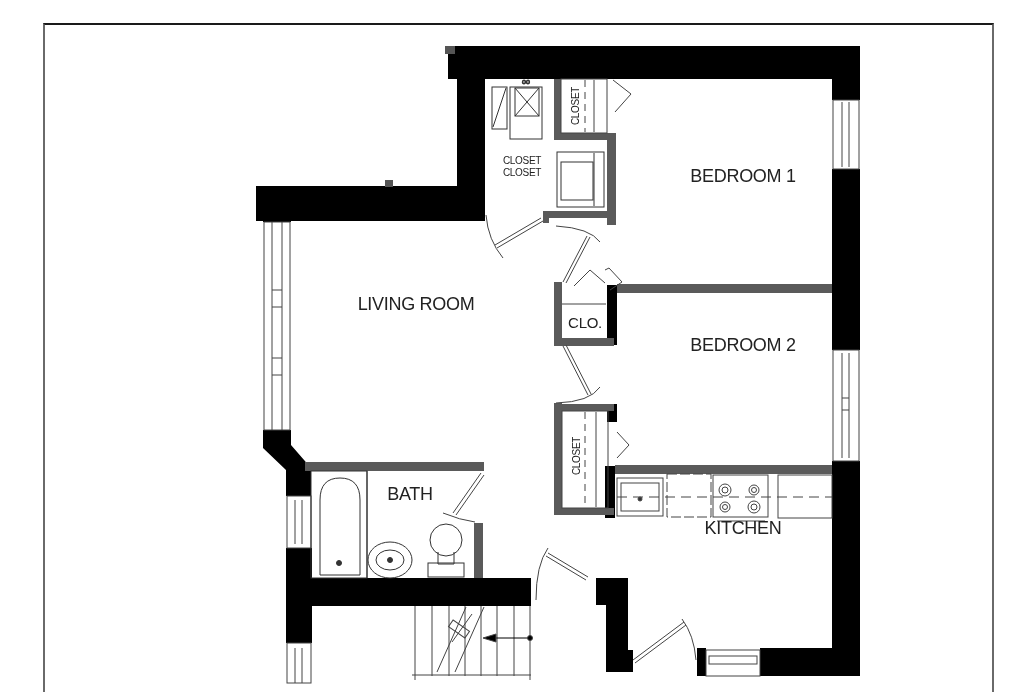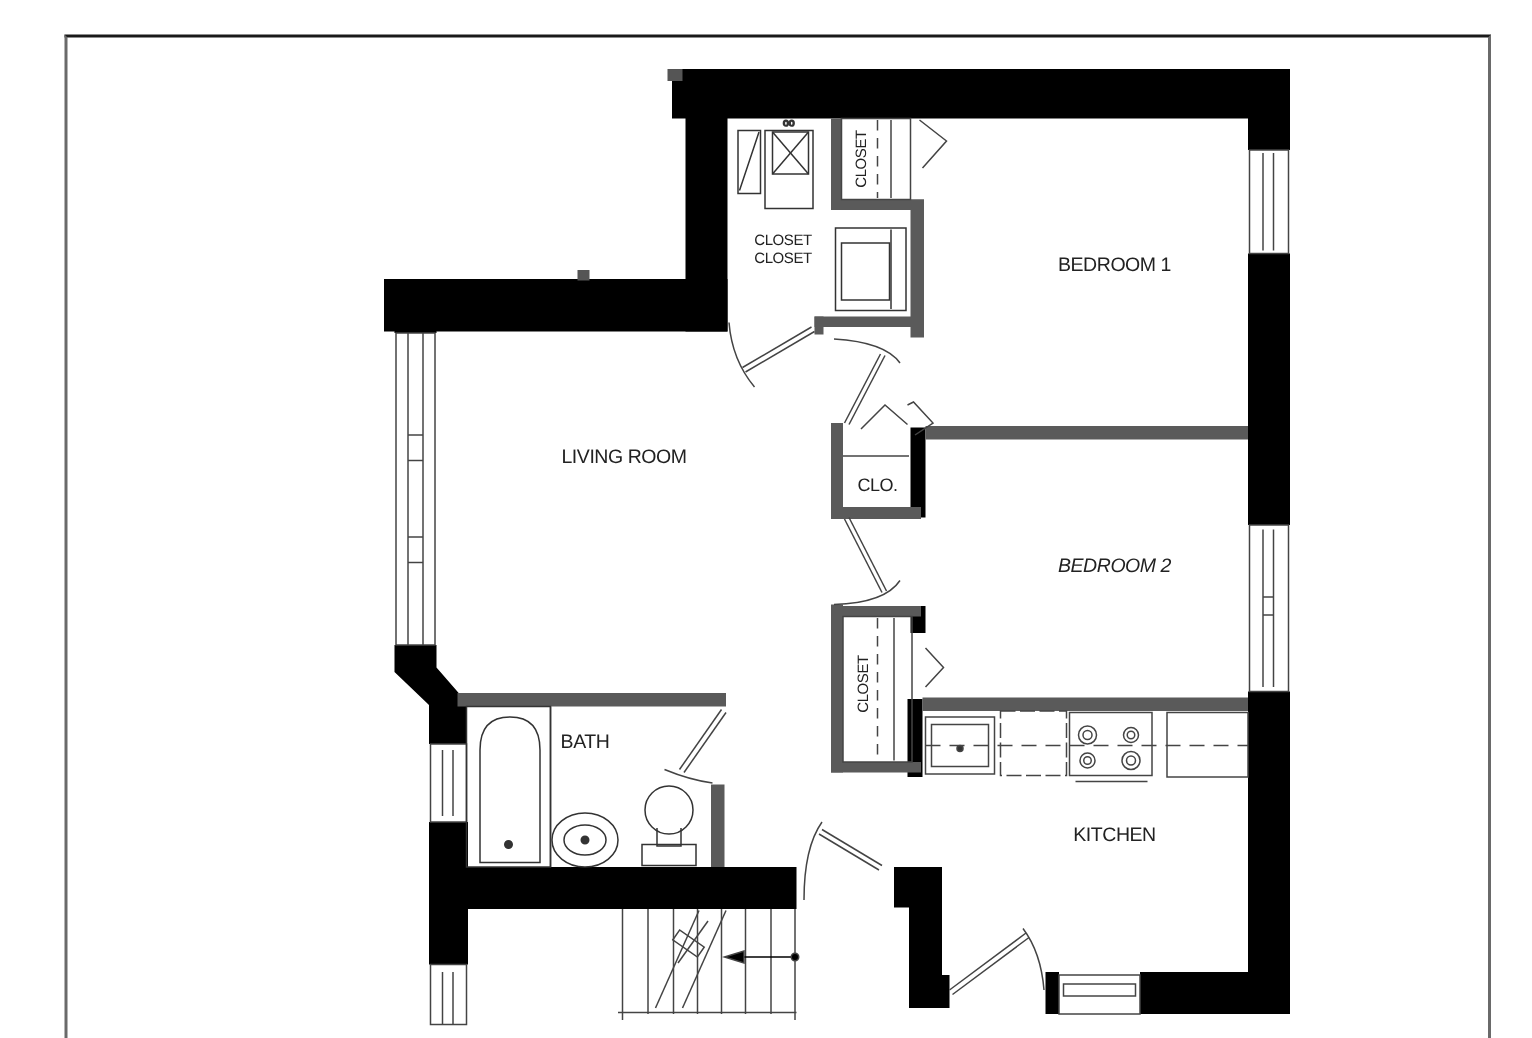--- a/index.html
+++ b/index.html
@@ -1,19 +1,19 @@
 <!DOCTYPE html>
 <html><head>
 <meta charset="utf-8">
 <style>
   html, body { margin: 0; padding: 0; background: #ffffff; }
   body { width: 1021px; height: 692px; position: relative; overflow: hidden; font-family: "Liberation Sans", sans-serif; }
   #plan { position: absolute; left: 0; top: 0; width: 1021px; height: 692px; }
   .frame { position: absolute; left: 43px; top: 23px; width: 951px; height: 680px; border-top: 2px solid #1a1a1a; border-left: 2px solid #6a6a6a; border-right: 2px solid #6a6a6a; box-sizing: border-box; }
-  .lbl { position: absolute; color: #222; font-size: 13px; letter-spacing: -0.3px; white-space: nowrap; transform: translate(-50%, -50%); }
+  .lbl { position: absolute; color: #222; font-size: 18px; letter-spacing: -0.3px; white-space: nowrap; transform: translate(-50%, -50%); }
   .lbl.small { font-size: 10px; line-height: 12px; text-align: center; }
   .lbl.vert { transform: translate(-50%, -50%) rotate(-90deg); font-size: 10px; }
 </style>
 </head>
 <body>
 
 <div class="frame"></div>
 
 <svg id="plan" viewBox="0 0 1021 692" xmlns="http://www.w3.org/2000/svg">
 
@@ -206,23 +206,23 @@
     <rect x="449" y="625" width="20" height="8" transform="rotate(35 459 629)"></rect>
     <line x1="452" y1="642" x2="472" y2="614"></line>
     <line x1="492" y1="638" x2="530" y2="638" stroke="#000"></line>
     <polygon points="483,638 496,634 496,642" fill="#000"></polygon>
     <circle cx="530" cy="638" r="2.5" fill="#000"></circle>
     <line x1="412" y1="675" x2="531" y2="675"></line>
   </g>
 </svg>
 
 <div class="lbl" style="left:743px; top:176px;">BEDROOM 1</div>
-<div class="lbl" style="left:743px; top:377px;font-style:italic;">BEDROOM 2</div>
+<div class="lbl" style="left:743px; top:345px;">BEDROOM 2</div>
 <div class="lbl" style="left:416px; top:304px;text-align:center;">LIVING ROOM</div>
-<div class="lbl" style="left:743px; top:556px;">KITCHEN</div>
-<div class="lbl" style="left:390px; top:494px;">BATH</div>
+<div class="lbl" style="left:743px; top:528px;">KITCHEN</div>
+<div class="lbl" style="left:410px; top:494px;">BATH</div>
 <div class="lbl small" style="left:522px; top:167px;">
   <div>CLOSET</div>
   <div>CLOSET</div>
 </div>
 <div class="lbl vert" style="left:575px; top:106px;">CLOSET</div>
-<div class="lbl small" style="left:585px; top:323px; font-size:12px;">CLO.</div>
+<div class="lbl small" style="left:585px; top:323px; font-size:15px;">CLO.</div>
 <div class="lbl vert" style="left:576px; top:456px;">CLOSET</div>
 
 </body></html>

